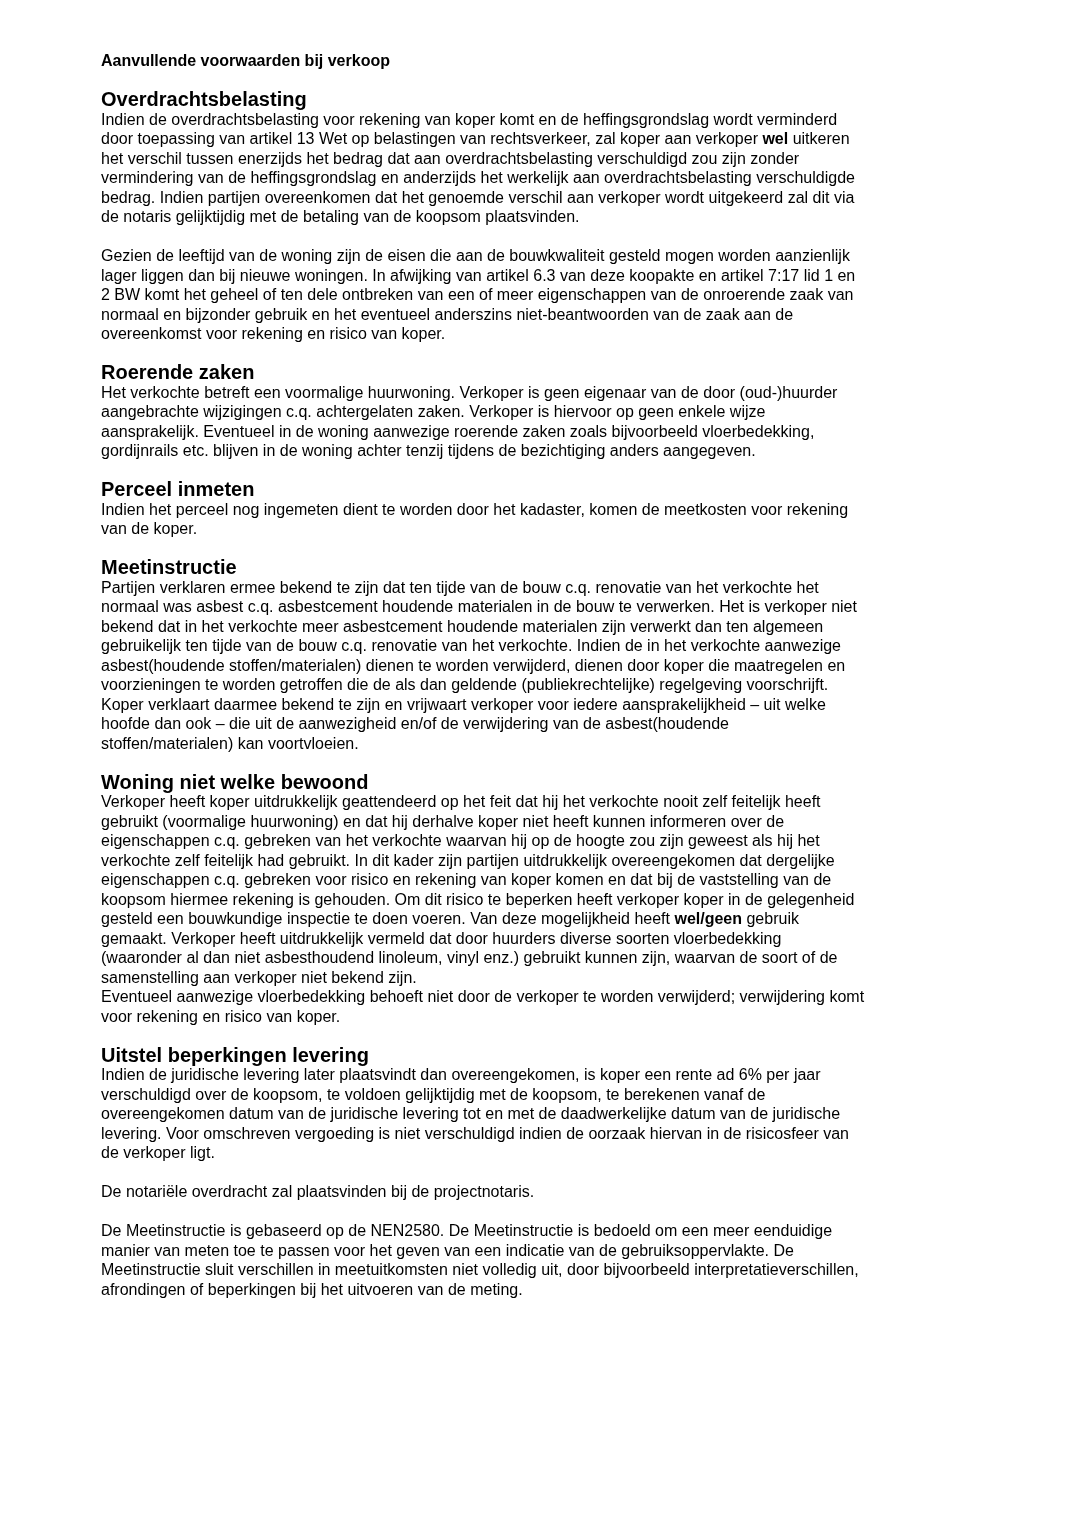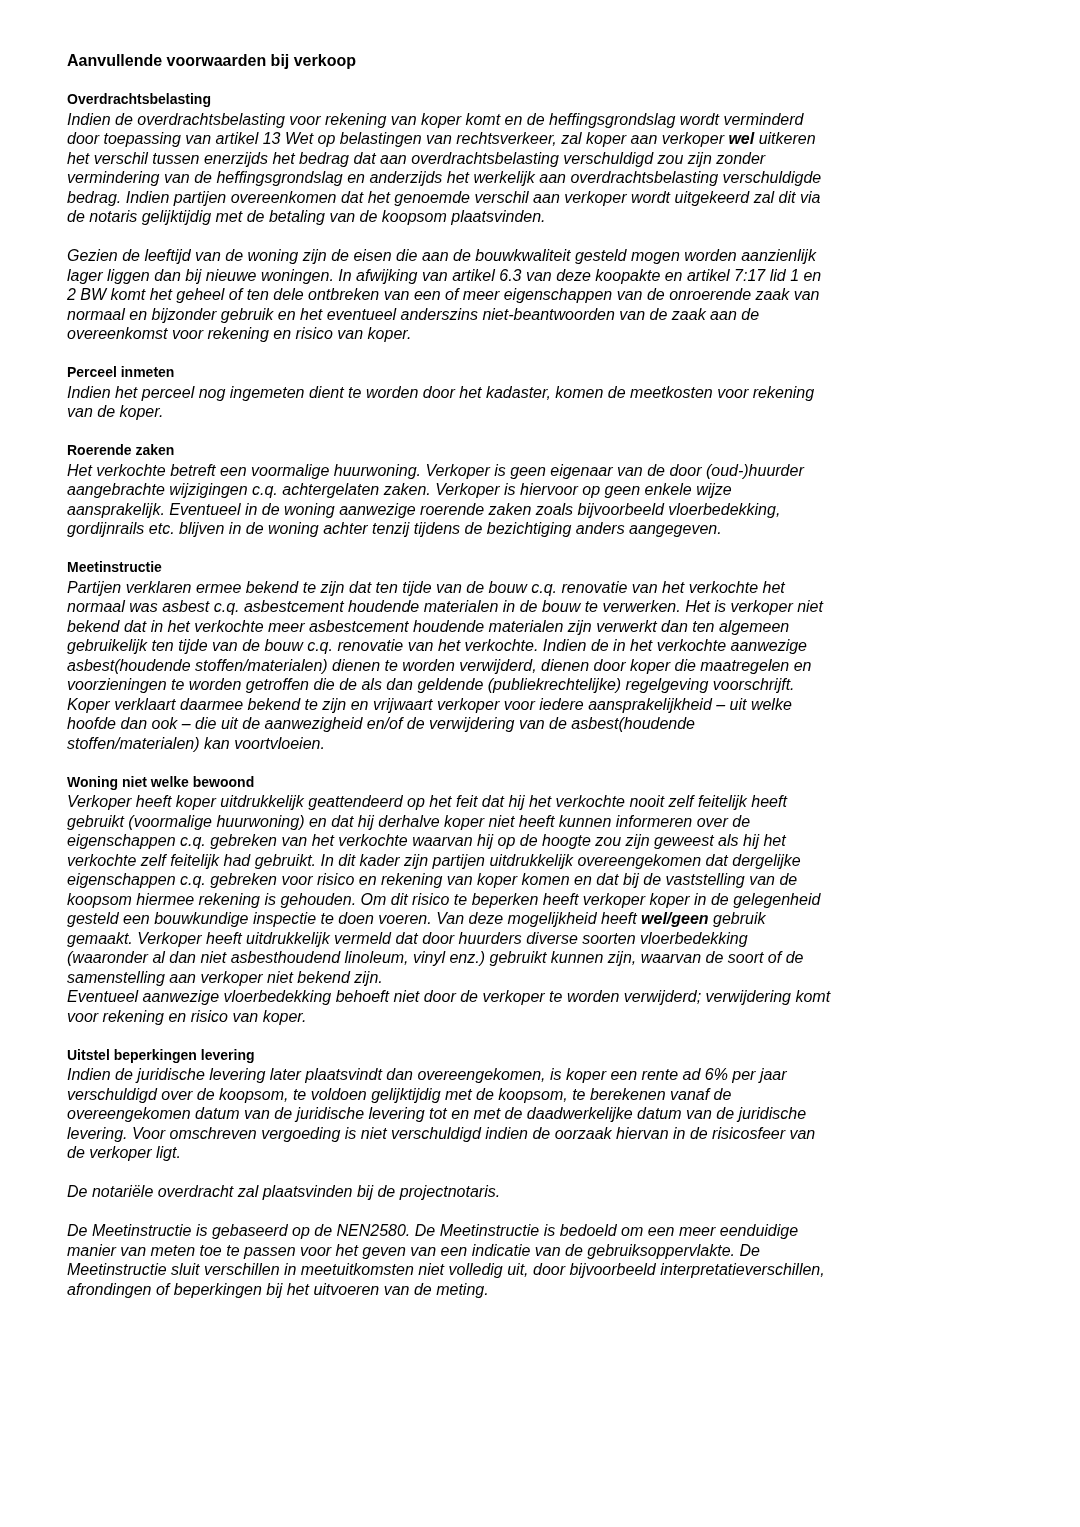--- a/index.html
+++ b/index.html
@@ -7,44 +7,43 @@
     margin: 0;
     padding: 0;
     background: #ffffff;
   }
   .page {
     position: relative;
     width: 1080px;
     height: 1527px;
     box-sizing: border-box;
     background: #ffffff;
-    padding: 51px 90px 0 67px;
+    padding: 51px 90px 0 101px;
     font-family: "Liberation Sans", sans-serif;
     font-size: 16px;
     line-height: 19.5px;
     color: #000000;
     overflow: hidden;
   }
   .doc-title {
     font-size: 16px;
     font-weight: bold;
     margin: 0 0 19.5px 0;
   }
   .doc-section {
     margin: 0 0 19.5px 0;
   }
   .doc-heading {
-    font-size: 14px;
+    font-size: 20px;
     font-weight: bold;
     margin: 0;
   }
   .doc-paragraph {
     margin: 0;
     white-space: pre-wrap;
-    font-style: italic;
   }
   .doc-paragraph strong {
     font-weight: bold;
   }
 </style>
 </head>
 <body>
 
 <main class="page">
   <h1 class="doc-title">Aanvullende voorwaarden bij verkoop</h1>
@@ -59,30 +58,30 @@
 de notaris gelijktijdig met de betaling van de koopsom plaatsvinden.</span></p>
       </section>
       <section class="doc-section">
         <p class="doc-paragraph"><span>Gezien de leeftijd van de woning zijn de eisen die aan de bouwkwaliteit gesteld mogen worden aanzienlijk
 lager liggen dan bij nieuwe woningen. In afwijking van artikel 6.3 van deze koopakte en artikel 7:17 lid 1 en
 2 BW komt het geheel of ten dele ontbreken van een of meer eigenschappen van de onroerende zaak van
 normaal en bijzonder gebruik en het eventueel anderszins niet-beantwoorden van de zaak aan de
 overeenkomst voor rekening en risico van koper.</span></p>
       </section>
       <section class="doc-section">
-        <h2 class="doc-heading">Perceel inmeten</h2>
-        <p class="doc-paragraph"><span>Indien het perceel nog ingemeten dient te worden door het kadaster, komen de meetkosten voor rekening
-van de koper.</span></p>
-      </section>
-      <section class="doc-section">
         <h2 class="doc-heading">Roerende zaken</h2>
         <p class="doc-paragraph"><span>Het verkochte betreft een voormalige huurwoning. Verkoper is geen eigenaar van de door (oud-)huurder
 aangebrachte wijzigingen c.q. achtergelaten zaken. Verkoper is hiervoor op geen enkele wijze
 aansprakelijk. Eventueel in de woning aanwezige roerende zaken zoals bijvoorbeeld vloerbedekking,
 gordijnrails etc. blijven in de woning achter tenzij tijdens de bezichtiging anders aangegeven.</span></p>
+      </section>
+      <section class="doc-section">
+        <h2 class="doc-heading">Perceel inmeten</h2>
+        <p class="doc-paragraph"><span>Indien het perceel nog ingemeten dient te worden door het kadaster, komen de meetkosten voor rekening
+van de koper.</span></p>
       </section>
       <section class="doc-section">
         <h2 class="doc-heading">Meetinstructie</h2>
         <p class="doc-paragraph"><span>Partijen verklaren ermee bekend te zijn dat ten tijde van de bouw c.q. renovatie van het verkochte het
 normaal was asbest c.q. asbestcement houdende materialen in de bouw te verwerken. Het is verkoper niet
 bekend dat in het verkochte meer asbestcement houdende materialen zijn verwerkt dan ten algemeen
 gebruikelijk ten tijde van de bouw c.q. renovatie van het verkochte. Indien de in het verkochte aanwezige
 asbest(houdende stoffen/materialen) dienen te worden verwijderd, dienen door koper die maatregelen en
 voorzieningen te worden getroffen die de als dan geldende (publiekrechtelijke) regelgeving voorschrijft.
 Koper verklaart daarmee bekend te zijn en vrijwaart verkoper voor iedere aansprakelijkheid – uit welke

